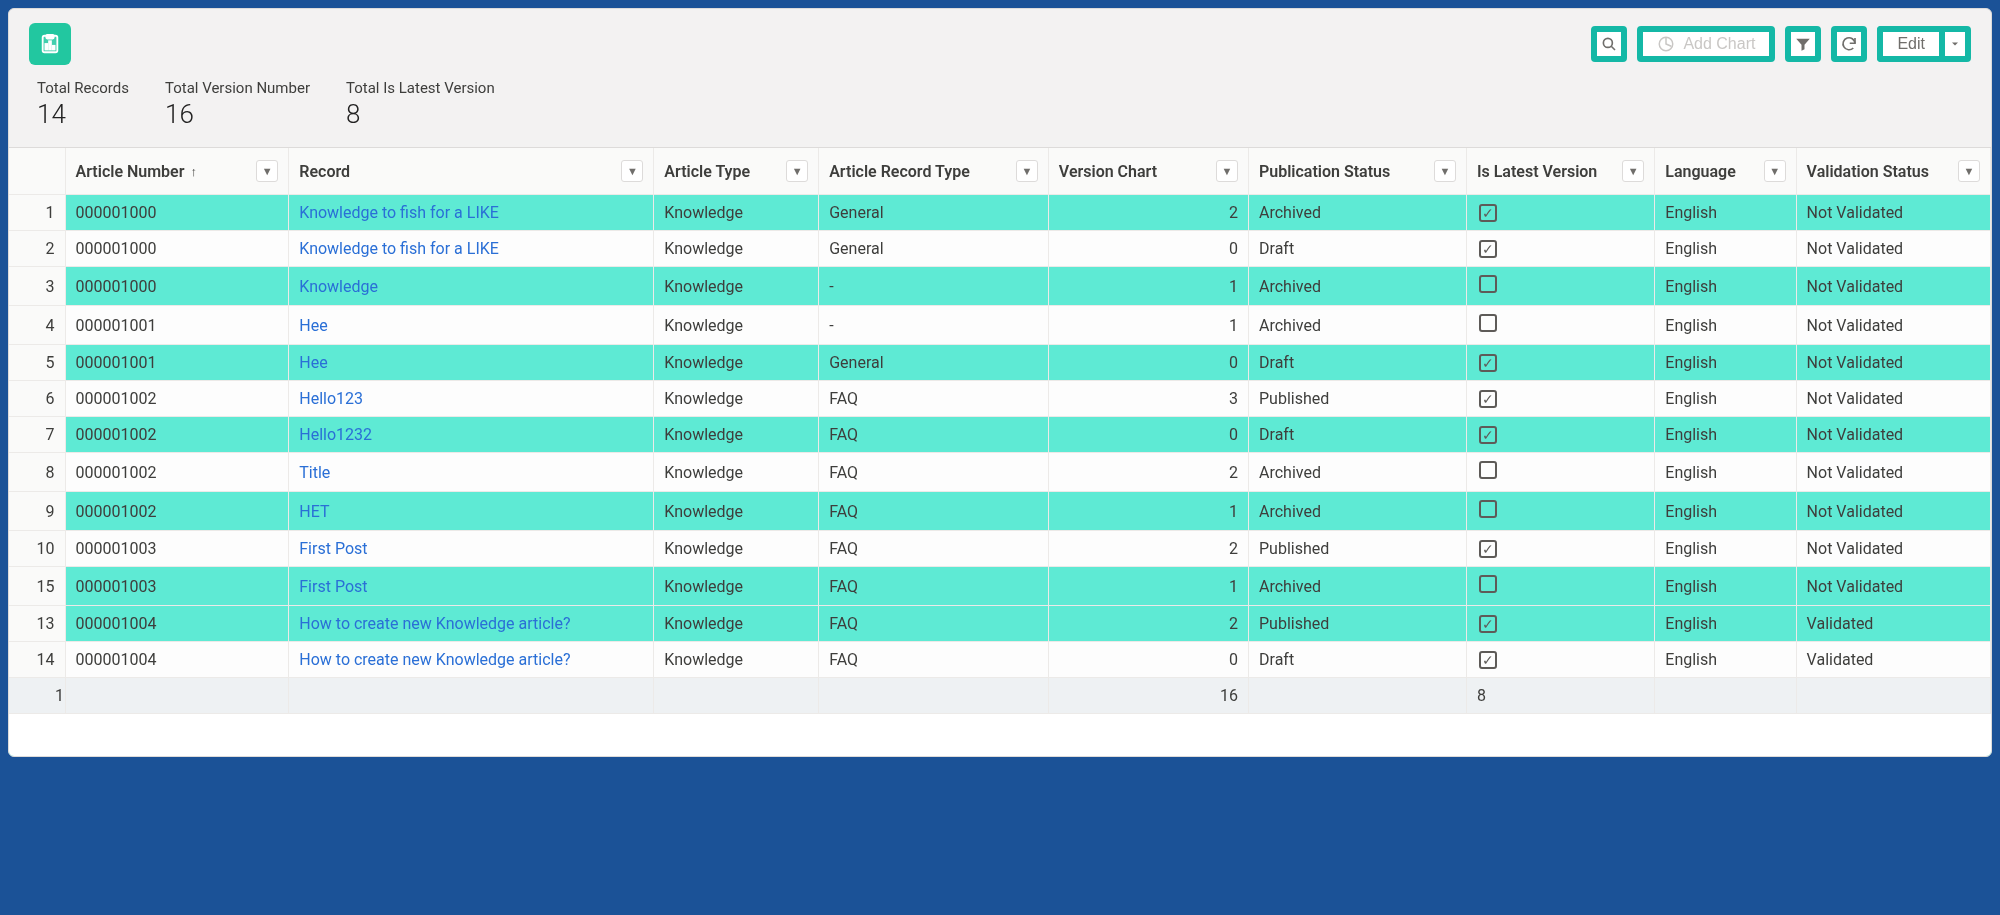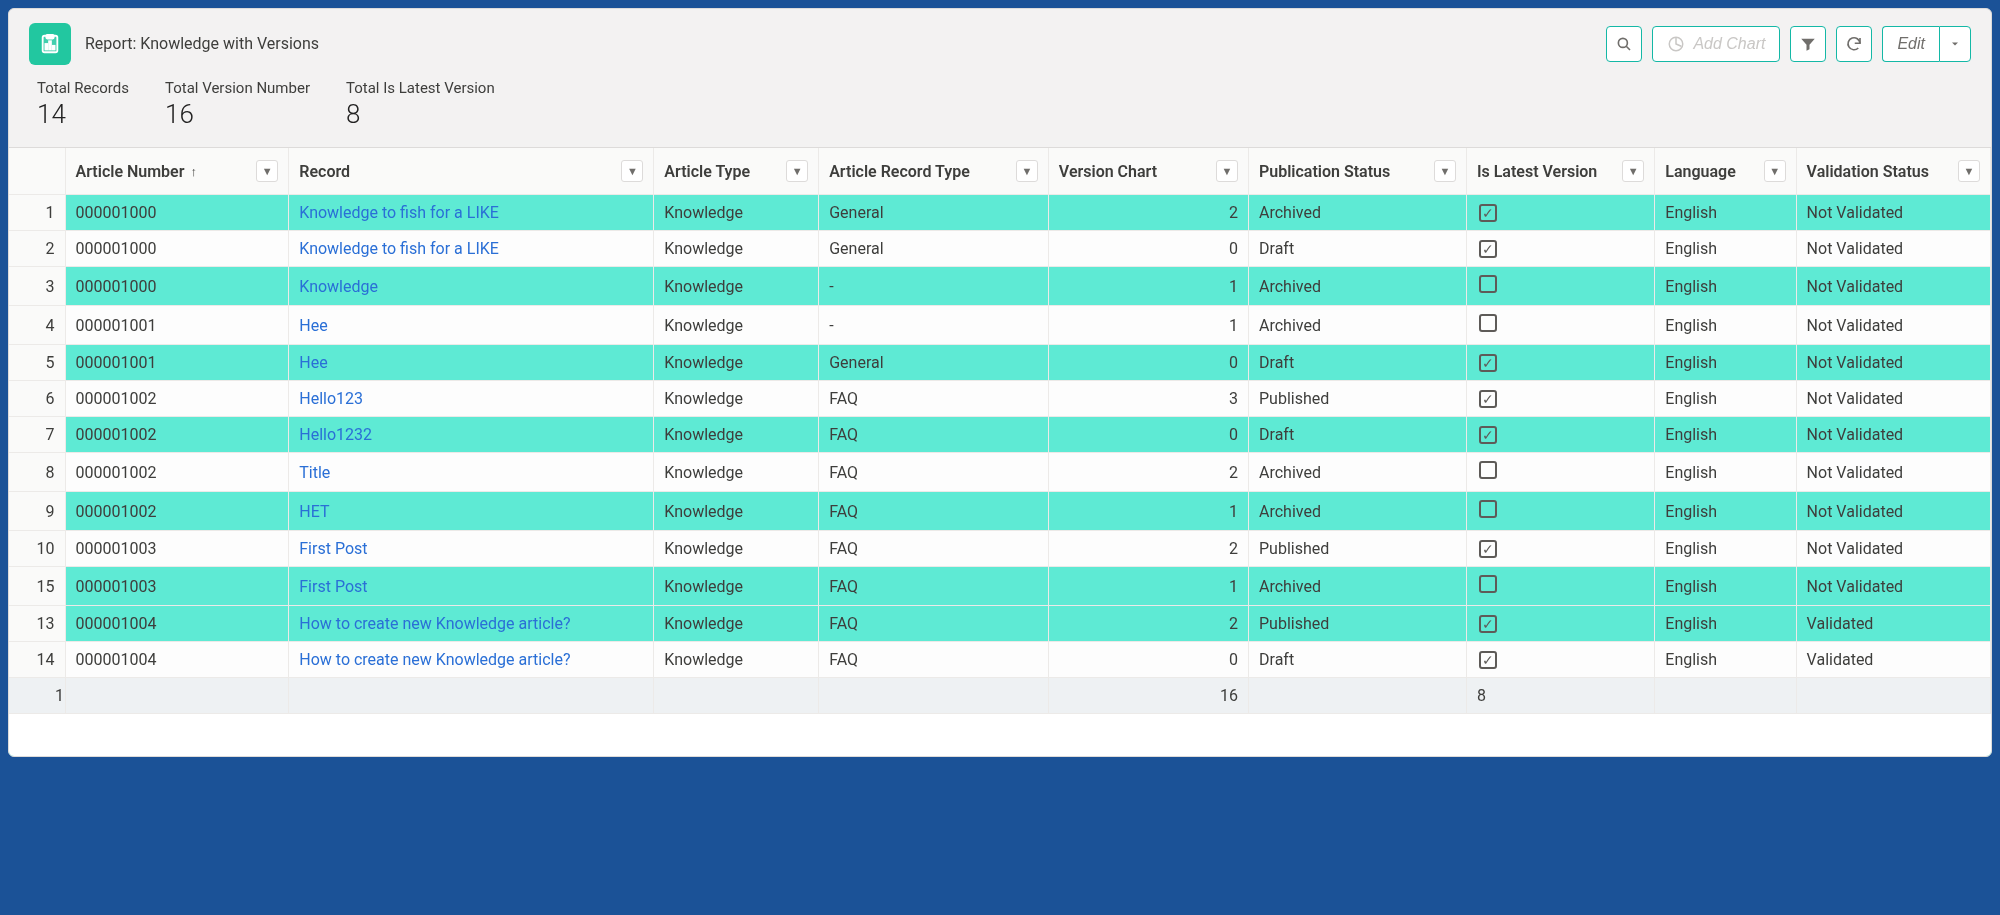--- a/index.html
+++ b/index.html
@@ -28,32 +28,31 @@
     background: #22c7a0;
     border-radius: 6px;
     display: flex; align-items: center; justify-content: center;
     color: #fff;
   }
   .title-block { flex: 1; display: flex; flex-direction: column; }
   .breadcrumb { font-size: 16px; color: #3e3e3c; line-height: 1.3; }
   .page-title { font-size: 26px; font-weight: 700; color: #222; line-height: 1.2; }
   .action-bar { display: flex; gap: 10px; align-items: center; }
   .btn, .icon-btn {
-    border: 1px solid #14b8a6;
+    border: 6px solid #14b8a6;
     background: #fff;
     color: #706e6b;
     border-radius: 4px;
     height: 36px;
     display: inline-flex;
     align-items: center;
     justify-content: center;
     padding: 0 14px;
     font-size: 16px;
     cursor: pointer;
-    font-style: italic;
   }
   .icon-btn { width: 36px; padding: 0; }
   .btn[disabled] { color: #c9c7c5; cursor: default; }
   .btn-split { display: inline-flex; }
   .btn-split .btn { border-radius: 4px 0 0 4px; border-right: none; }
   .btn-split .icon-btn.caret { border-radius: 0 4px 4px 0; width: 32px; }
 
   .summary {
     display: flex;
     gap: 36px;
@@ -152,21 +151,20 @@
     <div class="icon-box">
       <svg width="22" height="22" viewBox="0 0 24 24" fill="none" stroke="white" stroke-width="2">
         <rect x="4" y="3" width="16" height="18" rx="2" fill="white" fill-opacity="0.15"></rect>
         <rect x="7" y="12" width="2" height="6" fill="white"></rect>
         <rect x="11" y="9" width="2" height="9" fill="white"></rect>
         <rect x="15" y="14" width="2" height="4" fill="white"></rect>
         <rect x="8" y="2" width="8" height="4" rx="1" fill="white"></rect>
       </svg>
     </div>
     <div class="title-block">
-      <span class="breadcrumb">Report: Knowledge with Versions</span>
     </div>
     <div class="action-bar">
       <button class="icon-btn" aria-label="Search">
         <svg width="18" height="18" viewBox="0 0 24 24" fill="none" stroke="#706e6b" stroke-width="2.2">
             <circle cx="10.5" cy="10.5" r="6"></circle>
             <line x1="20" y1="20" x2="15" y2="15"></line>
           </svg>
       </button>
       <button class="btn" disabled="">
         <svg width="18" height="18" viewBox="0 0 24 24" stroke="#c9c7c5" stroke-width="2" fill="none" style="margin-right:8px">

